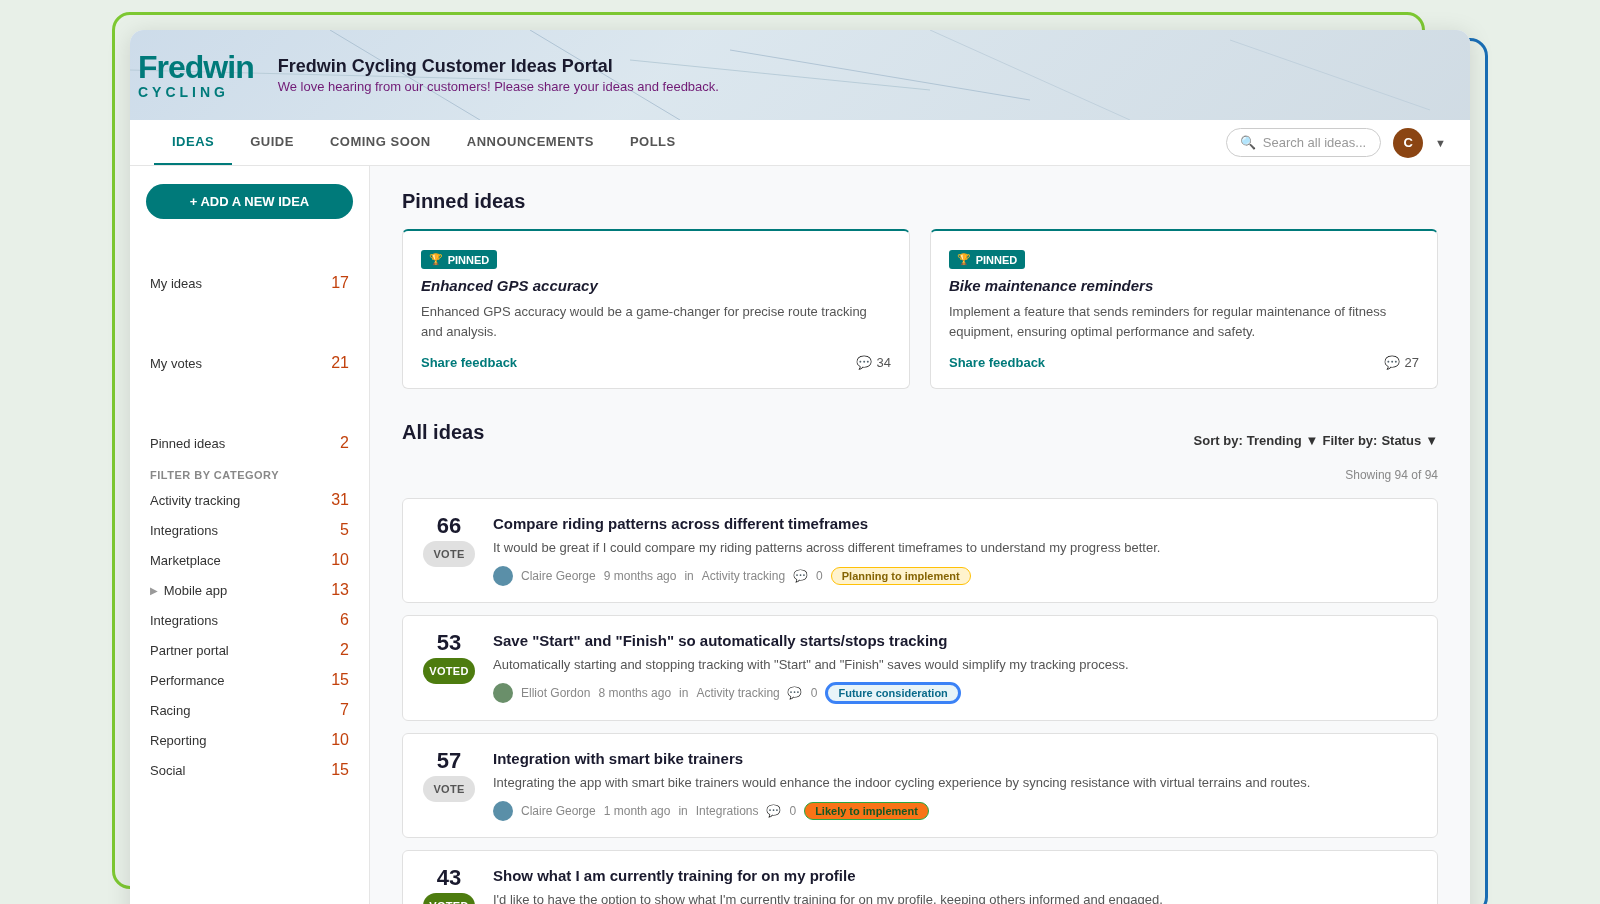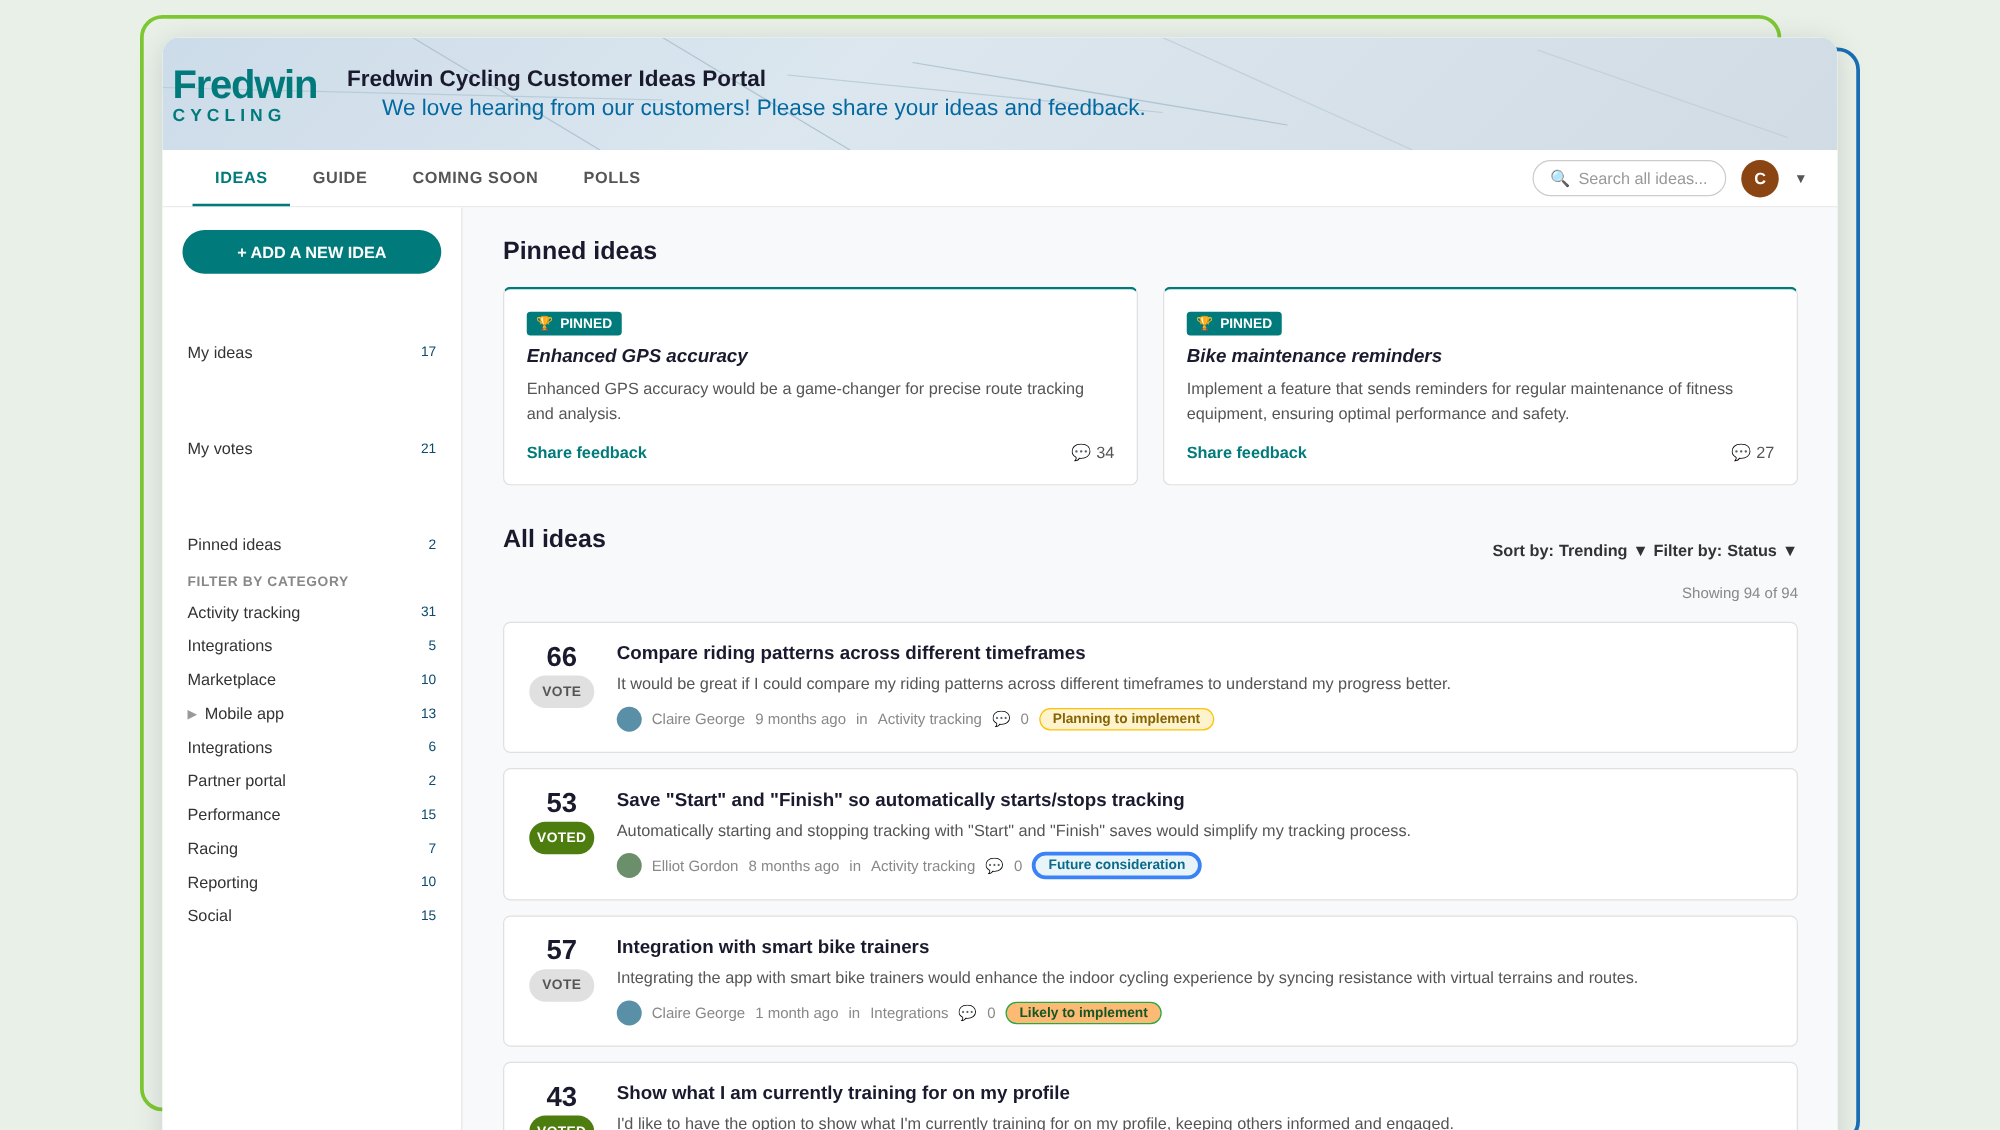--- a/index.html
+++ b/index.html
@@ -91,24 +91,23 @@
     .header-text {
       position: relative;
       z-index: 2;
     }
     .header-title {
       font-size: 18px;
       font-weight: 700;
       color: #1a1a2e;
     }
     .header-subtitle {
-      font-size: 18px;
-      color: #0369a1;
+      font-size: 13px;
+      color: #701a75;
       margin-top: 2px;
-      margin-left: 28px;
     }
 
     
     .nav-bar {
       display: flex;
       align-items: center;
       padding: 0 24px;
       border-bottom: 1px solid #e5e5e5;
       gap: 0;
       background: #fff;
@@ -194,22 +193,22 @@
       display: flex;
       align-items: center;
       justify-content: space-between;
       padding: 7px 20px;
       font-size: 13px;
       color: #333;
       cursor: pointer;
       margin-top: 48px;
     }
     .sidebar-nav-count {
-      font-size: 11px;
-      color: #0c4a6e;
+      font-size: 16px;
+      color: #c2410c;
     }
     .sidebar-divider {
       padding: 10px 20px 4px;
       font-size: 11px;
       font-weight: 700;
       color: #888;
       text-transform: uppercase;
       letter-spacing: 0.5px;
     }
     .sidebar-category {
@@ -397,21 +396,21 @@
     .status-badge {
       display: inline-flex;
       align-items: center;
       padding: 2px 10px;
       border-radius: 12px;
       font-size: 11px;
       font-weight: 600;
     }
     .badge-planning { background: #fff3cd; color: #856404; border: 1px solid #ffc107; }
     .badge-future { background: #e8f4f8; color: #0a6a8a; border: 3px solid #3b82f6; }
-    .badge-likely { background: #fdba74; color: #155724; border: 1px solid #28a745; }
+    .badge-likely { background: #f97316; color: #155724; border: 1px solid #28a745; }
   </style>
 </head>
 <body>
 
 <div class="outer-wrapper">
   <div class="border-green"></div>
   <div class="border-blue"></div>
 
   <div class="main-card">
 
@@ -436,20 +435,21 @@
         <div class="header-title">Fredwin Cycling Customer Ideas Portal</div>
         <div class="header-subtitle">We love hearing from our customers! Please share your ideas and feedback.</div>
       </div>
     </div>
 
     <div class="nav-bar">
       <div class="nav-tabs">
         <div class="nav-tab active">IDEAS</div>
         <div class="nav-tab">GUIDE</div>
         <div class="nav-tab">COMING SOON</div>
+        <div class="nav-tab">ANNOUNCEMENTS</div>
         <div class="nav-tab">POLLS</div>
       </div>
       <div class="nav-right">
         <div class="search-box">
           <span>🔍</span>
           <span>Search all ideas...</span>
         </div>
         <div class="avatar-area">
           <span>C</span>
         </div>

